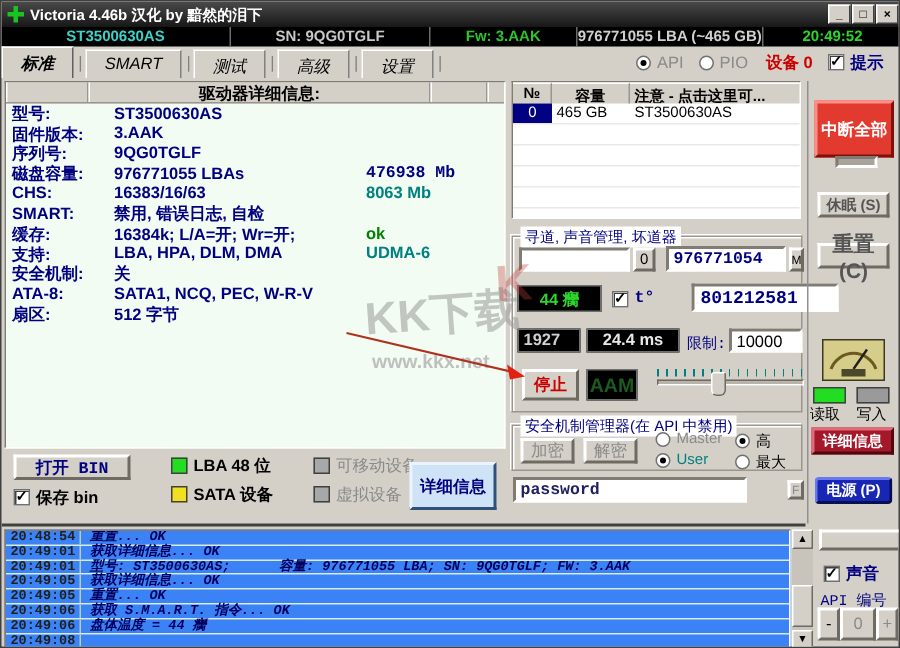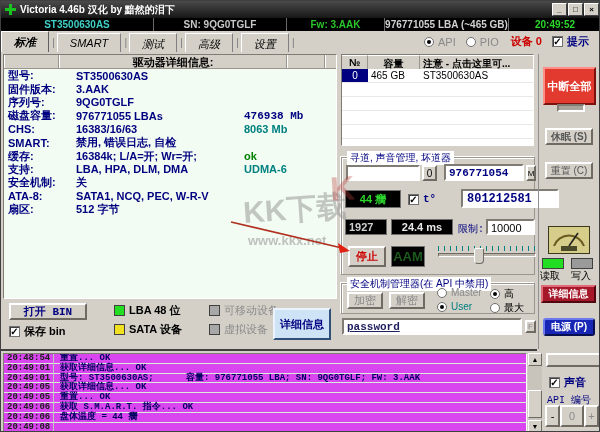--- a/index.html
+++ b/index.html
@@ -63,26 +63,26 @@
   
   #devtable { left:340px; top:53px; width:193px; height:92px; background:#fff;
     border:1px solid; border-color:#807c74 #fff #fff #807c74; font-size:10px; }
   .dt-head { display:flex; height:14px; background:#d4d0c8; font-weight:bold; }
   .dt-hc { border-right:1px solid #9a968e; border-top:1px solid #fff; padding:1px 3px;
     overflow:hidden; white-space:nowrap; }
   .dt-row { display:flex; height:14px; border-bottom:1px solid #e8e8e8; }
   .dt-c { padding:1px 3px; overflow:hidden; white-space:nowrap; }
   .sel-num { background:#000080; color:#fff; text-align:center; }
   
-  #logpanel { left:2px; top:352px; width:524px; height:80px; background:#d946ef;
+  #logpanel { left:2px; top:352px; width:524px; height:80px; background:#3b82f6;
     border:1px solid; border-color:#807c74 #fff #fff #807c74; overflow:hidden;
     font-family:"Liberation Mono","DejaVu Sans Mono",monospace; font-size:9px; font-weight:bold; }
   .log-row { display:flex; height:9.8px; line-height:9.8px; border-bottom:1px solid #d8ecd8; white-space:pre; }
   .log-time { width:50px; flex:0 0 auto; border-right:1px solid #b8ccb8; padding-left:3px; color:#202020; }
-  .log-msg { padding-left:6px; color:#000060; }
+  .log-msg { padding-left:6px; color:#000060;font-style:italic; }
   
   .sb-btn { background:#d4d0c8; border:1px solid; border-color:#fff #6f6b63 #6f6b63 #fff;
     font-size:7px; text-align:center; line-height:11px; color:#000; }
   
   #slider-ticks { height:5px;
     background:repeating-linear-gradient(90deg,#008080 0 1px,transparent 1px 6px); }
   #slider-track { height:4px; background:#b8b4ac; border:1px solid; border-color:#6f6b63 #fff #fff #6f6b63; margin-top:2px; }
   #slider-thumb { position:absolute; left:36px; top:2px; width:10px; height:16px;
     background:#d4d0c8; border:1px solid; border-color:#fff #6f6b63 #6f6b63 #fff; border-radius:2px 2px 4px 4px; }
   
@@ -302,37 +302,37 @@
     <span class="teal">User</span>
   </div>
   <div class="abs row" style="left:489px;top:286px;font-size:10px;">
     <div class="radio on"></div>
     <span>高</span>
   </div>
   <div class="abs row" style="left:489px;top:300px;font-size:10px;">
     <div class="radio"></div>
     <span>最大</span>
   </div>
-  <div class="abs inset" style="left:341px;top:317px;width:180px;height:17px;padding:1px 3px;font-family:'Liberation Mono','DejaVu Sans Mono',monospace;font-weight:bold;color:#202060;text-decoration:underline;">
+  <div class="abs inset" style="left:341px;top:317px;width:156px;height:17px;padding:1px 3px;font-family:'Liberation Mono','DejaVu Sans Mono',monospace;font-weight:bold;color:#202060;">
     <span>password</span>
   </div>
   <div class="abs btn3d" style="left:524px;top:319px;width:11px;height:13px;font-size:8px;">
     <span class="gray">F</span>
   </div>
 
   <div class="abs" style="left:537px;top:53px;width:1px;height:295px;background:#909090;"></div>
   <div class="abs btn3d" style="left:542px;top:66px;width:53px;height:38px;background:#e23a2e;border-color:#ff8f86 #7c120c #7c120c #ff8f86;">
     <span style="color:#fff;font-weight:bold;">中断全部</span>
   </div>
   <div class="abs inset" style="left:556px;top:103px;width:28px;height:8px;background:#a8a49c;"></div>
   <div class="abs btn3d" style="left:544px;top:127px;width:48px;height:17px;">
     <span style="color:#555;font-weight:bold;font-size:10px;">休眠 (S)</span>
   </div>
   <div class="abs btn3d" style="left:544px;top:161px;width:48px;height:17px;">
-    <span style="color:#555;font-weight:normal;font-size:10px;">重置 (C)</span>
+    <span style="color:#555;font-weight:bold;font-size:14px;">重置 (C)</span>
   </div>
   <div class="abs" style="left:547px;top:225px;width:42px;height:28px;">
     <svg width="42" height="28" viewBox="0 0 42 28">
       <rect x="0.5" y="0.5" width="41" height="27" fill="#d6cd8a" stroke="#3a3a1a"></rect>
       <path d="M6 20 A 16 16 0 0 1 36 20" fill="none" stroke="#6a5a20" stroke-width="2"></path>
       <line x1="21" y1="20" x2="30" y2="7" stroke="#202020" stroke-width="1.6"></line>
       <rect x="13" y="20" width="16" height="5" fill="#4a4a2a"></rect>
     </svg>
   </div>
   <div class="abs" style="left:541px;top:257px;width:22px;height:11px;background:#22dd22;border:1px solid #404040;"></div>

